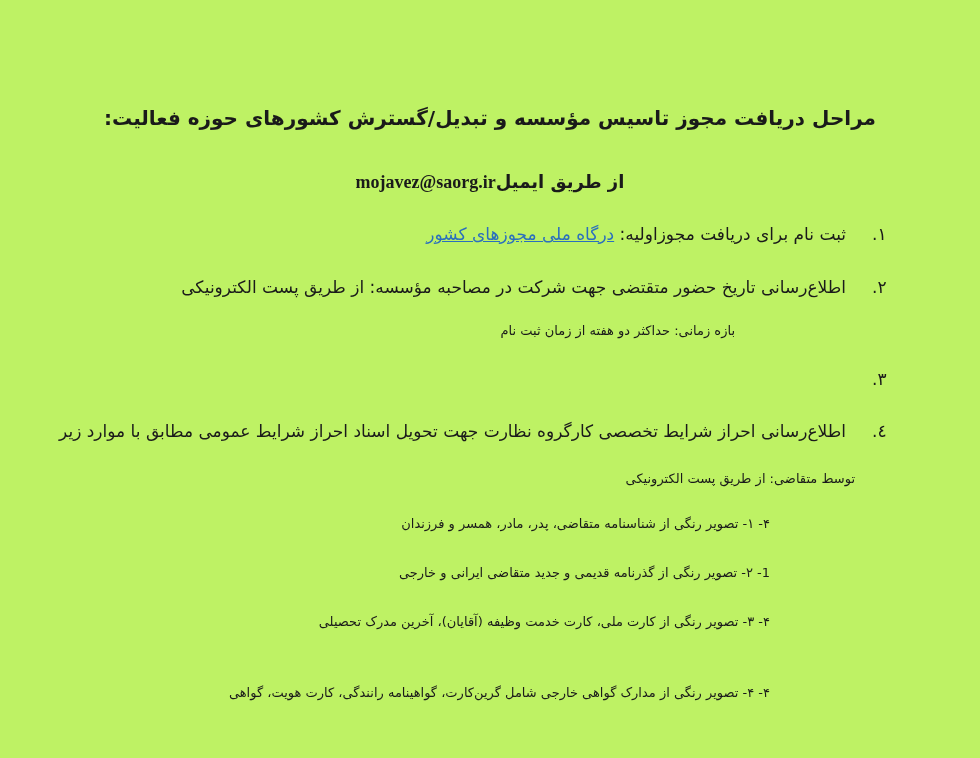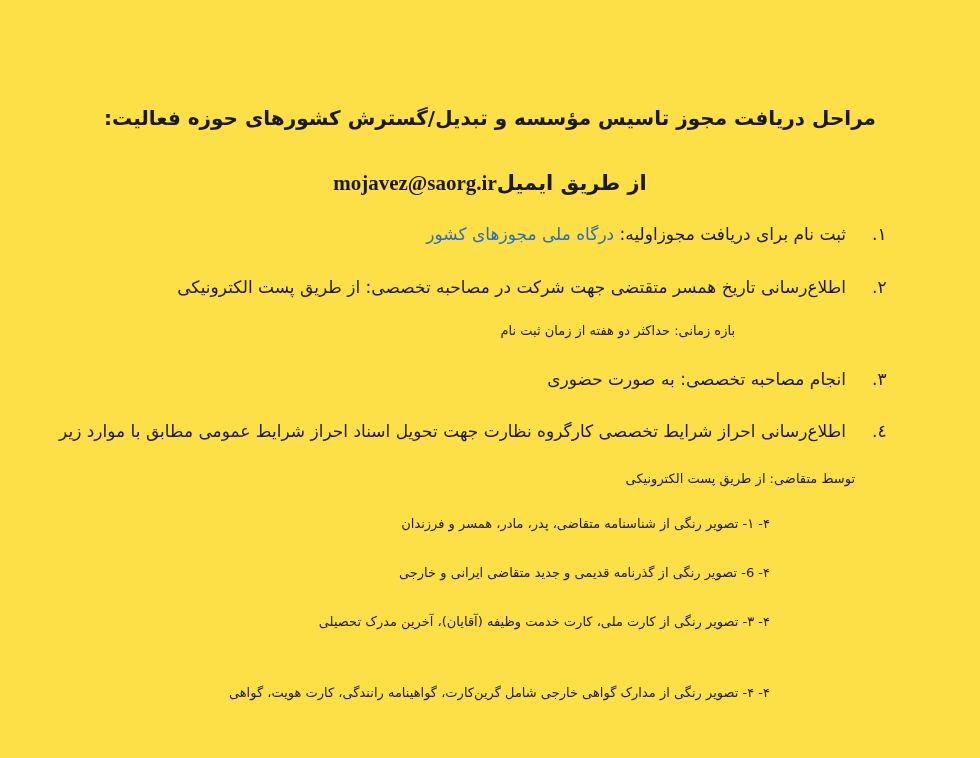--- a/index.html
+++ b/index.html
@@ -4,21 +4,21 @@
 <style>
   html, body {
     margin: 0;
     padding: 0;
     background: #ffffff;
   }
   .page {
     position: relative;
     width: 980px;
     height: 758px;
-    background: #fde047;
+    background: #bef264;
     direction: rtl;
     font-family: "DejaVu Sans", sans-serif;
     color: #1a1a1a;
     overflow: hidden;
   }
   .title-line1 {
     position: absolute;
     top: 106px;
     left: 0;
     right: 0;
@@ -27,21 +27,21 @@
     font-weight: bold;
     margin: 0;
     white-space: nowrap;
   }
   .title-line2 {
     position: absolute;
     top: 171px;
     left: 0;
     right: 0;
     text-align: center;
-    font-size: 21px;
+    font-size: 18px;
     font-weight: bold;
     white-space: nowrap;
   }
   .email {
     font-family: "Liberation Serif", "DejaVu Serif", serif;
     font-weight: bold;
   }
   .item {
     position: absolute;
     right: 88px;
@@ -57,58 +57,58 @@
     min-width: 20px;
     text-align: left;
   }
   .cont-line {
     position: absolute;
     font-size: 13px;
     white-space: nowrap;
   }
   .portal-link {
     color: #2a6fbe;
+    text-decoration: underline;
     cursor: pointer;
   }
 </style>
 </head>
 <body>
 
 <div class="page">
 
   <h1 class="title-line1">مراحل دریافت مجوز تاسیس مؤسسه و تبدیل/گسترش کشورهای حوزه فعالیت:</h1>
 
   <div class="title-line2"><span>از طریق ایمیل</span><span class="email">mojavez@saorg.ir</span></div>
 
   <div class="item" style="top:224px">
     <span class="num">١.</span>
     <span><span>ثبت نام برای دریافت مجوزاولیه: </span><a class="portal-link">درگاه ملی مجوزهای کشور</a></span>
   </div>
 
   <div class="item" style="top:277px">
     <span class="num">٢.</span>
-    <span>اطلاع‌رسانی تاریخ همسر متقتضی جهت شرکت در مصاحبه تخصصی: از طریق پست الکترونیکی</span>
+    <span>اطلاع‌رسانی تاریخ حضور متقتضی جهت شرکت در مصاحبه مؤسسه: از طریق پست الکترونیکی</span>
   </div>
 
   <div class="cont-line" style="top:323px; right:245px;">بازه زمانی: حداکثر دو هفته از زمان ثبت نام</div>
 
   <div class="item" style="top:369px">
     <span class="num">٣.</span>
-    <span>انجام مصاحبه تخصصی: به صورت حضوری</span>
   </div>
 
   <div class="item" style="top:421px">
     <span class="num">٤.</span>
     <span>اطلاع‌رسانی احراز شرایط تخصصی کارگروه نظارت جهت تحویل اسناد احراز شرایط عمومی مطابق با موارد زیر</span>
   </div>
 
   <div class="cont-line" style="top:471px; right:125px;">توسط متقاضی: از طریق پست الکترونیکی</div>
 
   <div class="cont-line" style="top:516px; right:210px;margin-left:40px;">۴- ۱- تصویر رنگی از شناسنامه متقاضی، پدر، مادر، همسر و فرزندان</div>
 
-  <div class="cont-line" style="top:565px; right:210px;">۴- 6- تصویر رنگی از گذرنامه قدیمی و جدید متقاضی ایرانی و خارجی</div>
+  <div class="cont-line" style="top:565px; right:210px;">1- ۲- تصویر رنگی از گذرنامه قدیمی و جدید متقاضی ایرانی و خارجی</div>
 
   <div class="cont-line" style="top:614px; right:210px;">۴- ۳- تصویر رنگی از کارت ملی، کارت خدمت وظیفه (آقایان)، آخرین مدرک تحصیلی</div>
 
   <div class="cont-line" style="top:662px; right:210px;margin-top:23px;">۴- ۴- تصویر رنگی از مدارک گواهی خارجی شامل گرین‌کارت، گواهینامه رانندگی، کارت هویت، گواهی</div>
 
 
 </div>
 
 </body></html>

